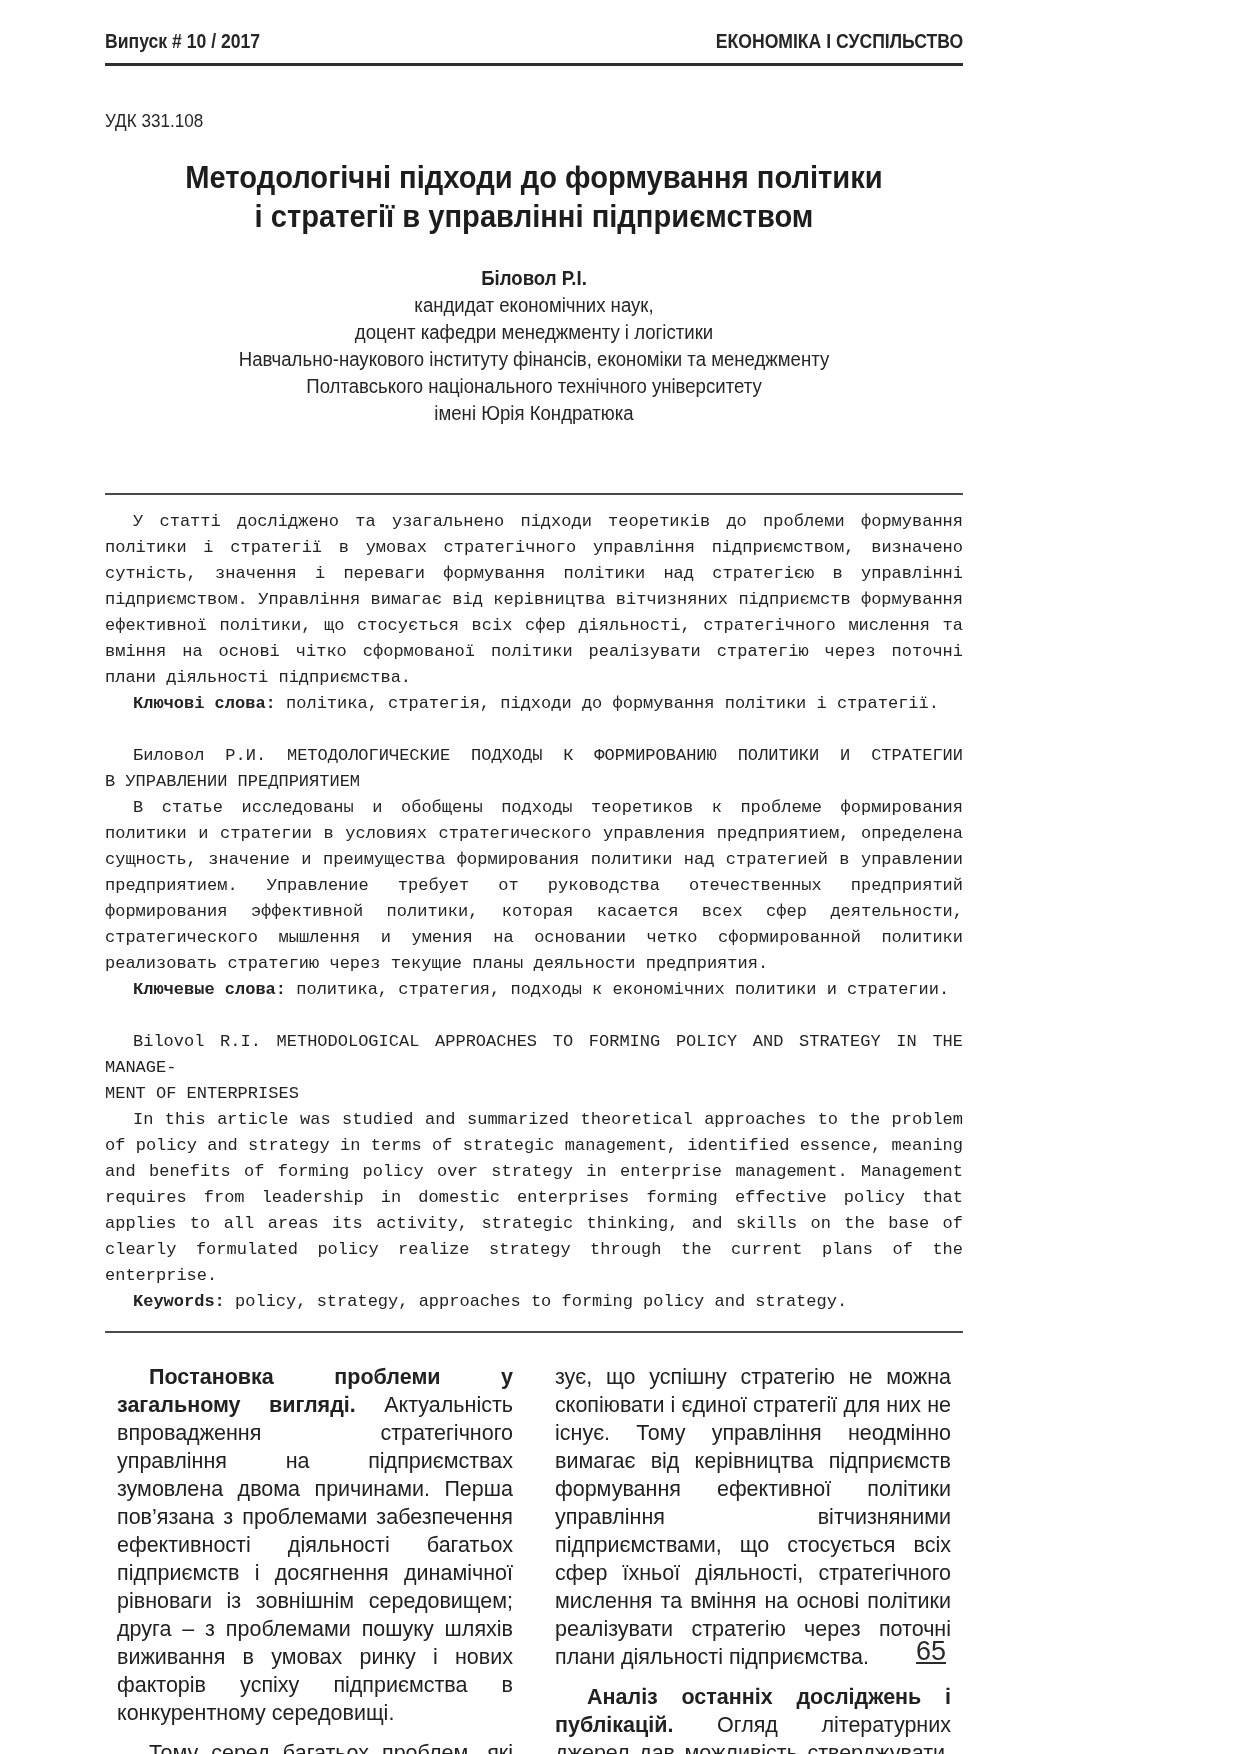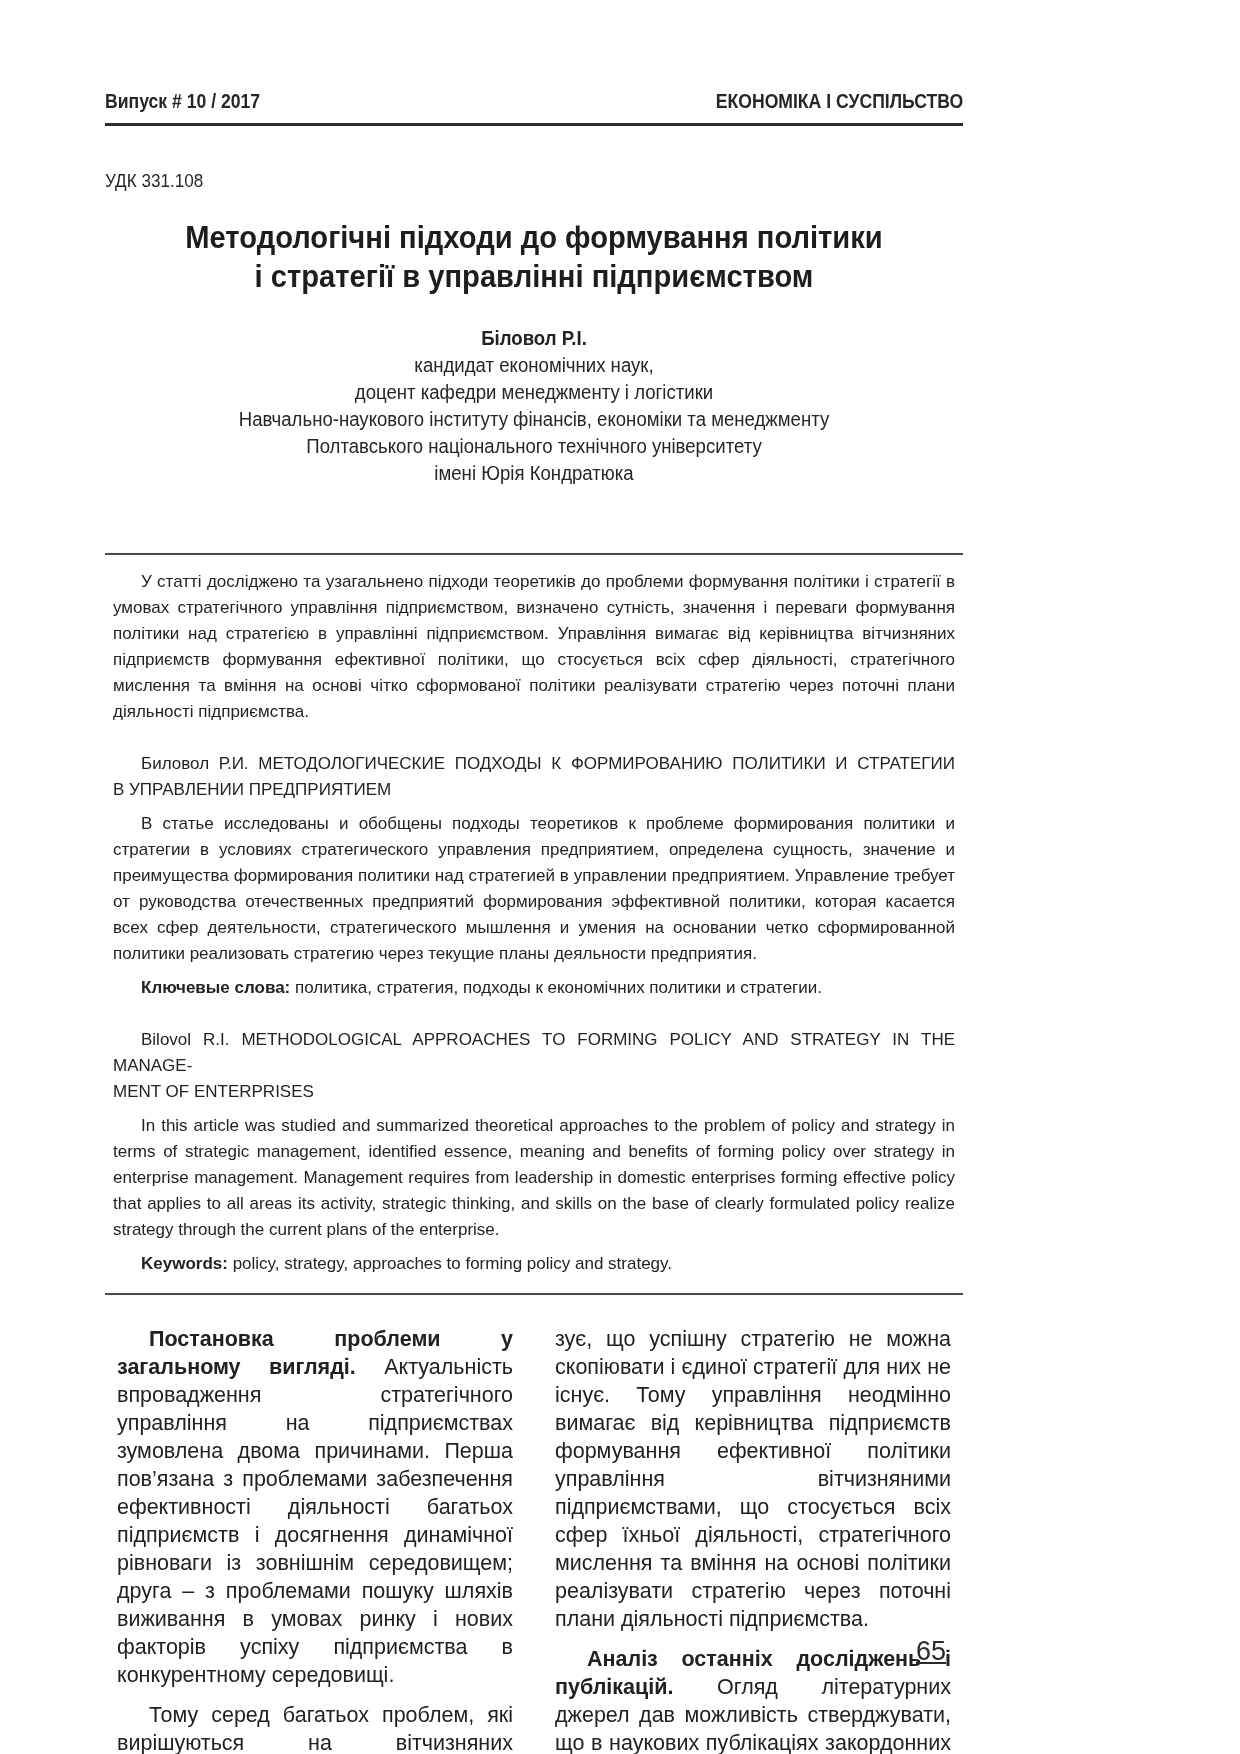--- a/index.html
+++ b/index.html
@@ -4,21 +4,21 @@
 <style>
   html,body{margin:0;padding:0;background:#ffffff;}
   .page{
     position:relative;
     width:1068px;height:1754px;
     background:#ffffff;
     font-family:"Liberation Sans",sans-serif;
     color:#1f1f1f;
     overflow:hidden;
     box-sizing:border-box;
-    padding:90px 105px 0 105px;
+    padding:30px 105px 0 105px;
   }
   
   .hdr{display:flex;justify-content:space-between;align-items:baseline;font-size:20px;font-weight:bold;color:#262626;}
   .hdr .issue{transform:scaleX(0.88);transform-origin:left center;display:inline-block;}
   .hdr .journal{transform:scaleX(0.88);transform-origin:right center;display:inline-block;}
   .rule-thick{height:3px;background:#2e2e2e;margin-top:10px;}
   .rule-thin{height:2px;background:#4a4a4a;border:none;margin:0;}
 
   .udk{margin-top:44px;font-size:19px;color:#262626;transform:scaleX(0.9);transform-origin:left center;}
 
@@ -31,21 +31,21 @@
   }
 
   .author{margin-top:28px;text-align:center;transform:scaleX(0.93);transform-origin:center;}
   .author .name{font-size:20px;font-weight:bold;line-height:28px;color:#222;}
   .author .affil{font-size:20px;line-height:27px;color:#262626;white-space:pre-line;}
 
   .sep1{margin-top:66px;}
   .sep2{margin-top:16px;}
 
   .abstracts{margin-top:14px;font-size:17px;line-height:26px;color:#232323;}
-  .abstracts p{margin:8px;text-align:justify;}
+  .abstracts p{margin:0;text-align:justify;font-family:Liberation Mono, monospace;}
   .abs-text{text-indent:28px;}
   .abs-kw{text-indent:28px;}
   .abs-kw .kwlabel{font-weight:bold;}
   .abs-gap{margin-top:26px !important;}
   .stretch{display:block;text-align:justify;text-align-last:justify;text-indent:28px;}
   .hline2{display:block;}
 
   .columns{display:flex;gap:18px;margin-top:18px;}
   .col{flex:1 1 0;font-size:21.5px;line-height:28px;text-align:justify;color:#212121;}
   .col p{margin:12px;text-indent:32px;}
@@ -86,20 +86,21 @@
 Навчально-наукового інституту фінансів, економіки та менеджменту
 Полтавського національного технічного університету
 імені Юрія Кондратюка</div>
   </div>
 
   <hr class="rule-thin sep1">
 
   <div class="abstracts">
 
     <p class="abs-text">У статті досліджено та узагальнено підходи теоретиків до проблеми формування політики і стратегії в умовах стратегічного управління підприємством, визначено сутність, значення і переваги формування політики над стратегією в управлінні підприємством. Управління вимагає від керівництва вітчизняних підприємств формування ефективної політики, що стосується всіх сфер діяльності, стратегічного мислення та вміння на основі чітко сформованої політики реалізувати стратегію через поточні плани діяльності підприємства.</p>
+    <p class="abs-kw"><span class="kwlabel">Ключові слова:</span><span> політика, стратегія, підходи до формування політики і стратегії.</span></p>
 
     <p class="abs-heading abs-gap">
         <span class="stretch">Биловол Р.И. МЕТОДОЛОГИЧЕСКИЕ ПОДХОДЫ К ФОРМИРОВАНИЮ ПОЛИТИКИ И СТРАТЕГИИ</span>
         <span class="hline2">В УПРАВЛЕНИИ ПРЕДПРИЯТИЕМ</span>
       </p>
     <p class="abs-text">В статье исследованы и обобщены подходы теоретиков к проблеме формирования политики и стратегии в условиях стратегического управления предприятием, определена сущность, значение и преимущества формирования политики над стратегией в управлении предприятием. Управление требует от руководства отечественных предприятий формирования эффективной политики, которая касается всех сфер деятельности, стратегического мышлення и умения на основании четко сформированной политики реализовать стратегию через текущие планы деяльности предприятия.</p>
     <p class="abs-kw"><span class="kwlabel">Ключевые слова:</span><span> политика, стратегия, подходы к економічних политики и стратегии.</span></p>
 
     <p class="abs-heading abs-gap">
         <span class="stretch">Bilovol R.I. METHODOLOGICAL APPROACHES TO FORMING POLICY AND STRATEGY IN THE MANAGE-</span>

